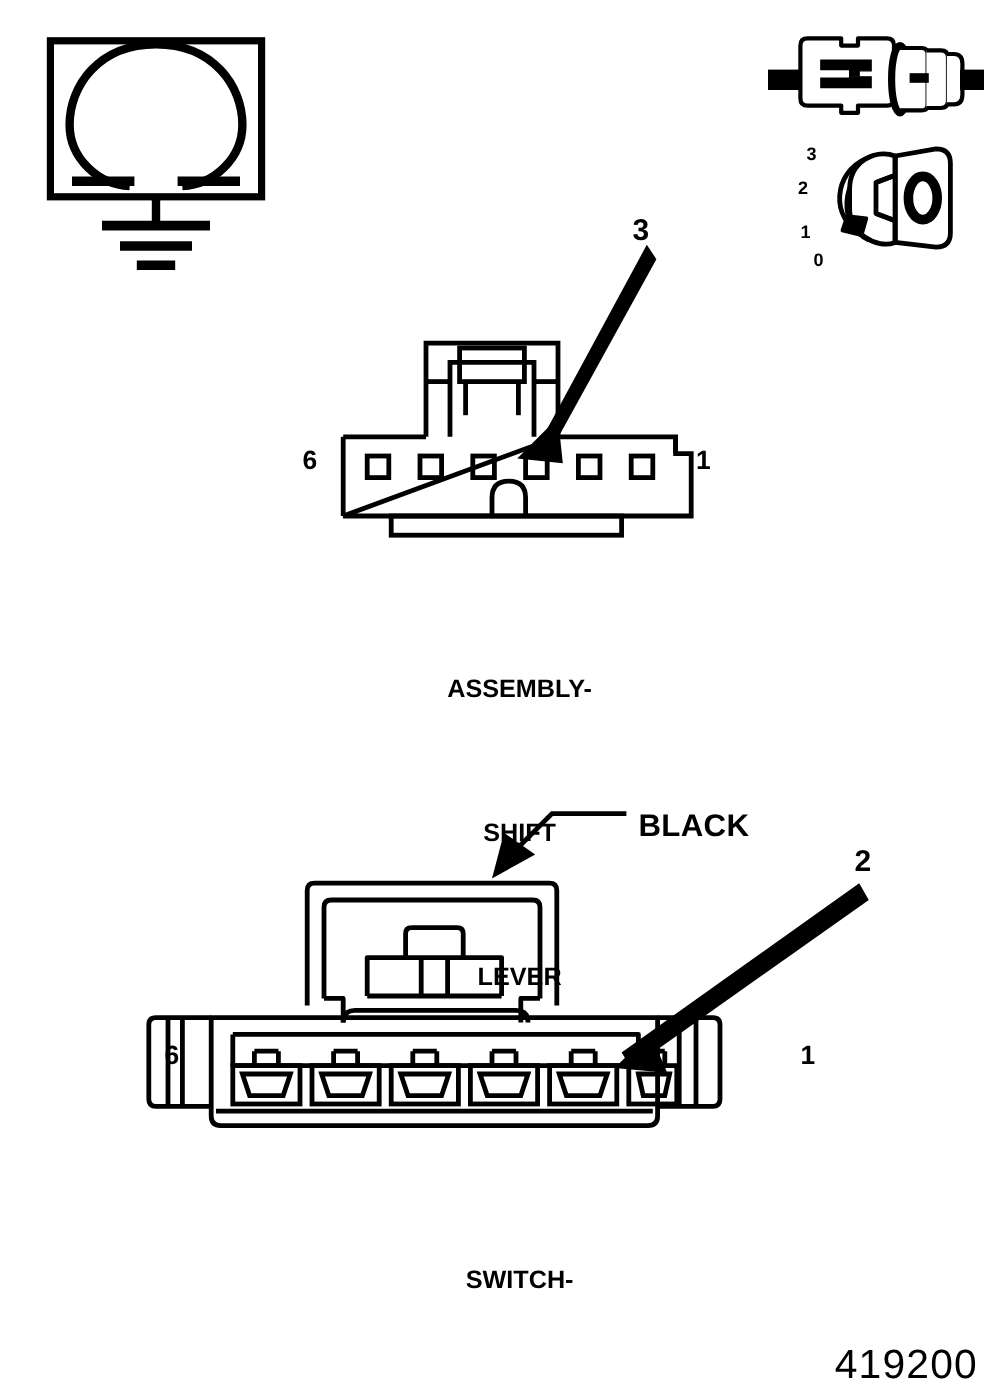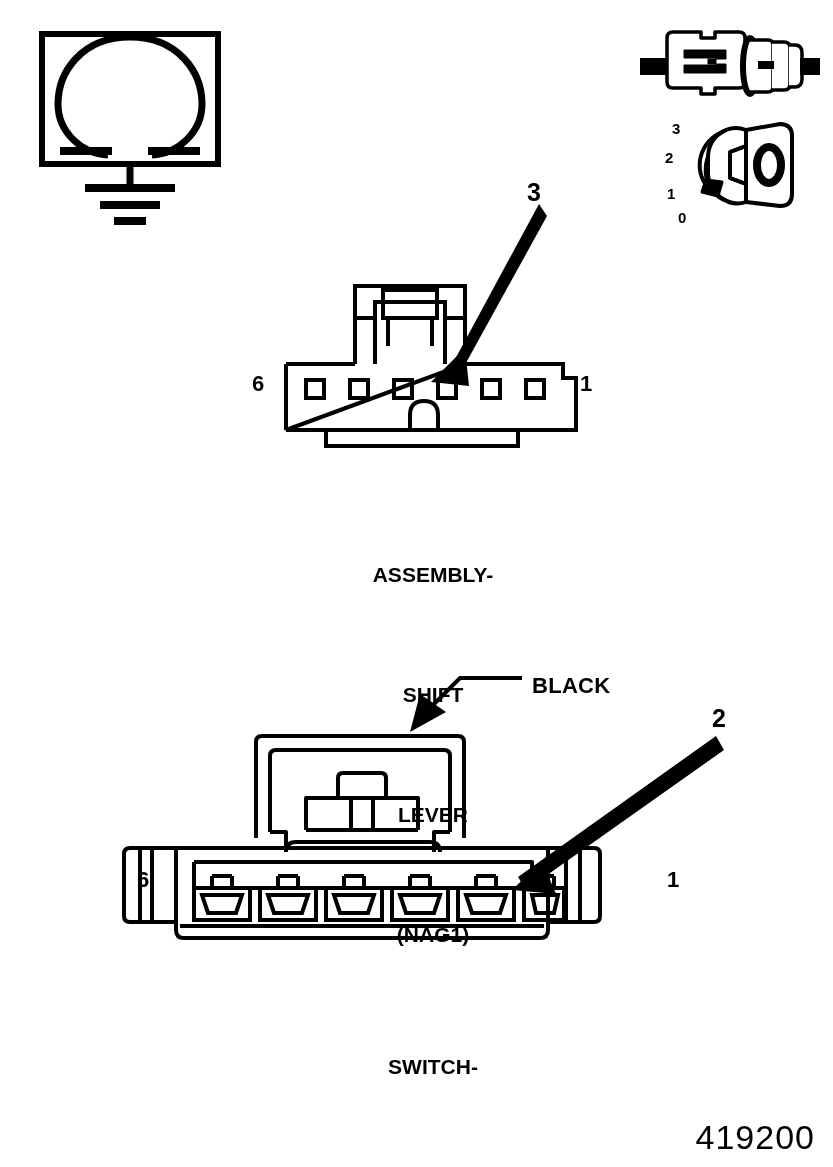--- a/index.html
+++ b/index.html
@@ -52,21 +52,21 @@
   }
   .callout-num {
     font-size: 25px;
     font-weight: bold;
   }
   .cam-num {
     font-size: 15px;
     font-weight: bold;
   }
   .wire-color {
-    font-size: 22px;
+    font-size: 26px;
     font-weight: bold;
     letter-spacing: 0.3px;
   }
   #part-number {
     position: absolute;
     right: 18px;
     bottom: 10px;
     font-family: "Liberation Sans", sans-serif;
     font-size: 34px;
     font-weight: normal;
@@ -178,21 +178,20 @@
   </svg>
   <span class="lbl callout-num" style="left:527px; top:180px;">3</span>
 
   <span class="lbl pin-num" style="left:252px; top:373px;">6</span>
   <span class="lbl pin-num" style="left:580px; top:373px;">1</span>
 
   <div class="caption" style="left:283px; top:475px; width:300px;">
     <div>ASSEMBLY-</div>
     <div>SHIFT</div>
     <div>LEVER</div>
-    <div>(NAG1)</div>
   </div>
 
   <svg class="fig" style="left:168px; top:730px;" width="500" height="215" viewBox="0 0 500 215">
     <g fill="none" stroke="#000" stroke-width="4" stroke-linejoin="round">
 
       <path d="M88 108 L 88 12 q0-6 6-6 L 290 6 q6 0 6 6 L 296 108"></path>
 
       <path d="M102 102 L 102 26 q0-6 6-6 L 276 20 q6 0 6 6 L 282 102"></path>
 
       <path d="M138 100 L 138 68 L 170 68 L 170 48 q0-5 5-5 L 213 43 q5 0 5 5 L 218 68

